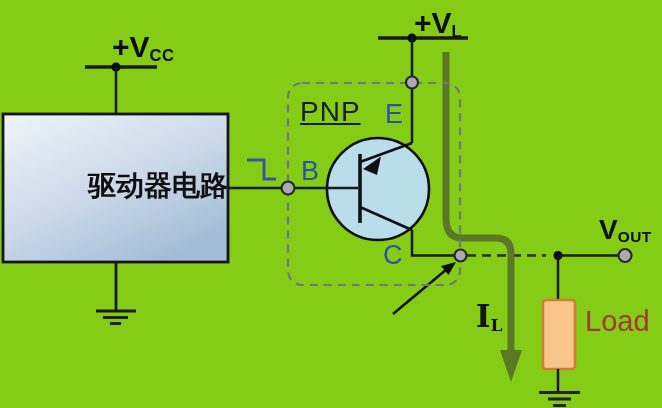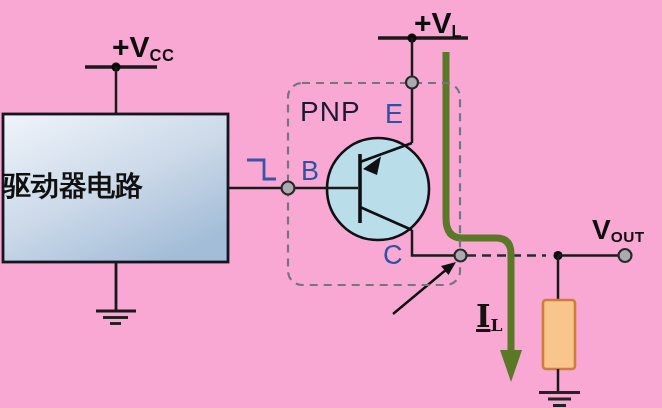--- a/index.html
+++ b/index.html
@@ -1,27 +1,27 @@
 <!DOCTYPE html>
 <html><head>
 <meta charset="utf-8">
 <style>
   html,body{margin:0;padding:0;background:#fff;}
-  #stage{position:relative;width:662px;height:408px;background:#f9a8d4;overflow:hidden;
+  #stage{position:relative;width:662px;height:408px;background:#84cc16;overflow:hidden;
          font-family:"Liberation Sans",sans-serif;}
   #circuit-svg{position:absolute;left:0;top:0;z-index:1;}
   .lbl{position:absolute;z-index:2;white-space:nowrap;color:#0f0f0f;line-height:1;}
   .vlabel{font-weight:bold;font-size:30px;color:#0d0d0d;}
-  .voutlabel{font-weight:bold;font-size:28px;color:#0d0d0d;}
+  .voutlabel{font-weight:bold;font-size:28px;color:#0d0d0d;margin-left:7px;}
   .sub{font-size:0.55em;font-weight:bold;vertical-align:-0.22em;letter-spacing:0.5px;}
-  .illabel{font-family:"DejaVu Serif",serif;font-weight:bold;font-size:31px;color:#15150f;text-decoration:underline;}
+  .illabel{font-family:"DejaVu Serif",serif;font-weight:bold;font-size:31px;color:#15150f;}
   .term{font-size:27px;font-weight:500;color:#2b52a3;}
-  .pnp{font-size:28px;font-weight:500;color:#191930;letter-spacing:1px;}
+  .pnp{font-size:28px;font-weight:500;color:#191930;letter-spacing:1px;text-decoration:underline;}
   .cjk{font-size:29px;font-weight:500;color:#101010;}
-  .driver-text{width:225px;text-align:left;font-size:28px;font-weight:600;}
+  .driver-text{width:225px;text-align:right;font-size:28px;font-weight:600;}
   .load-text{font-size:29px;font-weight:500;color:#a13a31;}
 </style>
 </head>
 <body>
 
 <div id="stage">
 
   <svg id="circuit-svg" width="662" height="408" viewBox="0 0 662 408">
     <defs>
       <linearGradient id="boxGrad" x1="0" y1="0" x2="0.7" y2="1">
@@ -97,14 +97,15 @@
 
   <div class="lbl pnp" style="left:300px;top:98px">PNP</div>
   <div class="lbl term" style="left:385px;top:101px">E</div>
   <div class="lbl term" style="left:301px;top:158px">B</div>
   <div class="lbl term" style="left:383px;top:242px">C</div>
 
   <div class="lbl cjk driver-text" style="left:3px;top:172px">驱动器电路</div>
 
 
 
+  <div class="lbl load-text" style="left:585px;top:307px">Load</div>
 
 </div>
 
 </body></html>

